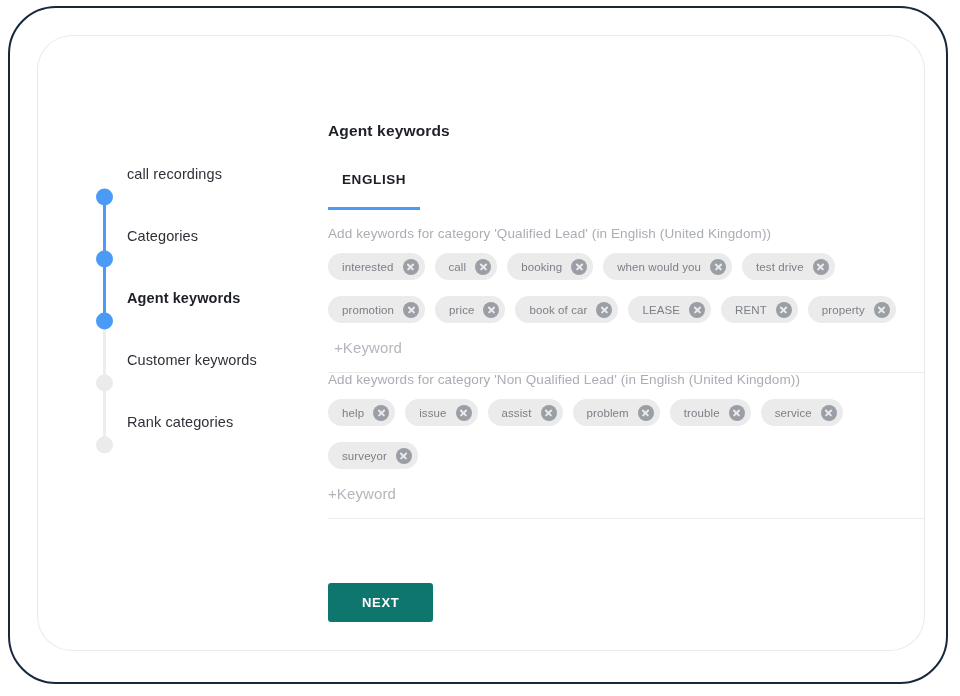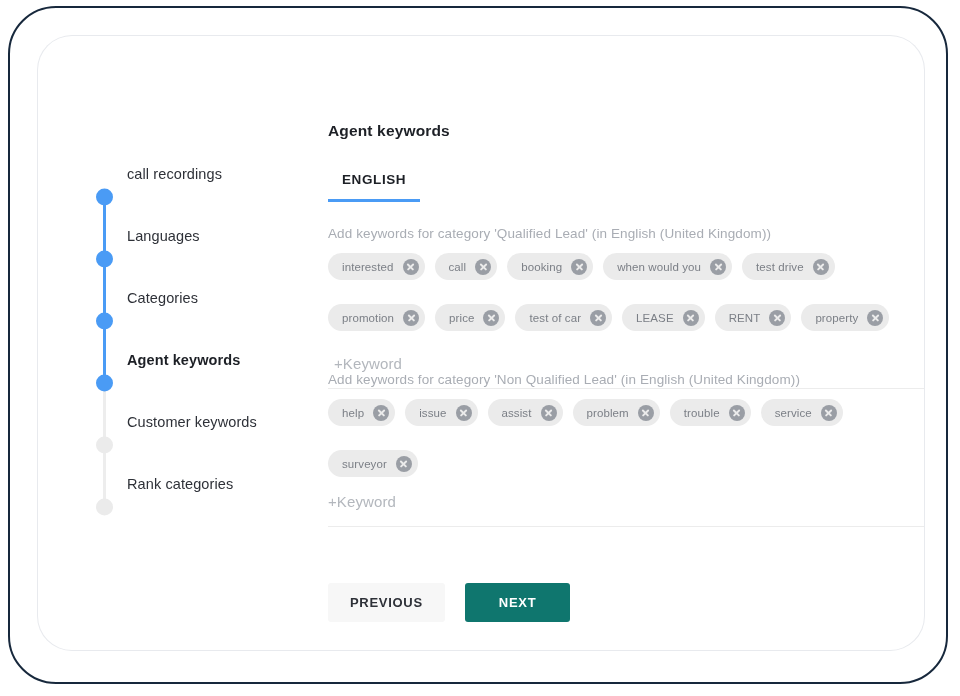--- a/index.html
+++ b/index.html
@@ -108,21 +108,21 @@
   }
 
   
   #tabs {
     position: absolute;
     left: 38px;
     top: 128px;
     display: flex;
   }
   .tab {
-    padding: 8px 14px 12px 14px;
+    padding: 8px 14px 20px 14px;
     font-size: 13.5px;
     font-weight: bold;
     color: #1d2026;
     letter-spacing: 0.6px;
     border-bottom: 3px solid transparent;
     cursor: pointer;
   }
   .tab.selected { border-bottom-color: #4a9bf5; }
 
   
@@ -132,21 +132,21 @@
 
   .kw-caption {
     font-size: 13.5px;
     color: #a9adb4;
     margin-bottom: 12px;
     letter-spacing: 0.1px;
   }
   .chip-flow {
     display: flex;
     flex-wrap: wrap;
-    gap: 24px 10px;
+    gap: 16px 10px;
   }
   .chip {
     display: inline-flex;
     align-items: center;
     background: #ebebeb;
     border-radius: 16px;
     height: 27px;
     padding: 0 6px 0 14px;
     cursor: default;
   }
@@ -235,25 +235,20 @@
 
   <nav id="stepper">
       <div class="step-row">
         <div class="step-line filled"></div>
         <div class="step-dot done"></div>
         <span class="step-label">call recordings</span>
       </div>
       <div class="step-row">
         <div class="step-line filled"></div>
         <div class="step-dot done"></div>
-        <span class="step-label">Languages</span>
-      </div>
-      <div class="step-row">
-        <div class="step-line filled"></div>
-        <div class="step-dot done"></div>
         <span class="step-label">Categories</span>
       </div>
       <div class="step-row">
         <div class="step-line empty"></div>
         <div class="step-dot active"></div>
         <span class="step-label is-active">Agent keywords</span>
       </div>
       <div class="step-row">
         <div class="step-line empty"></div>
         <div class="step-dot todo"></div>
@@ -298,21 +293,21 @@
           </div>
           <div class="chip">
             <span class="chip-label">promotion</span>
             <span class="chip-remove"></span>
           </div>
           <div class="chip">
             <span class="chip-label">price</span>
             <span class="chip-remove"></span>
           </div>
           <div class="chip">
-            <span class="chip-label">test of car</span>
+            <span class="chip-label">book of car</span>
             <span class="chip-remove"></span>
           </div>
           <div class="chip">
             <span class="chip-label">LEASE</span>
             <span class="chip-remove"></span>
           </div>
           <div class="chip">
             <span class="chip-label">RENT</span>
             <span class="chip-remove"></span>
           </div>
@@ -354,18 +349,17 @@
           <div class="chip">
             <span class="chip-label">surveyor</span>
             <span class="chip-remove"></span>
           </div>
         </div>
         <span class="add-keyword block">+Keyword</span>
         <div class="kw-divider"></div>
       </section>
 
     <div id="footer">
-      <button class="btn btn-previous">PREVIOUS</button>
       <button class="btn btn-next">NEXT</button>
     </div>
 
   </main>
 </div>
 
 </body></html>

